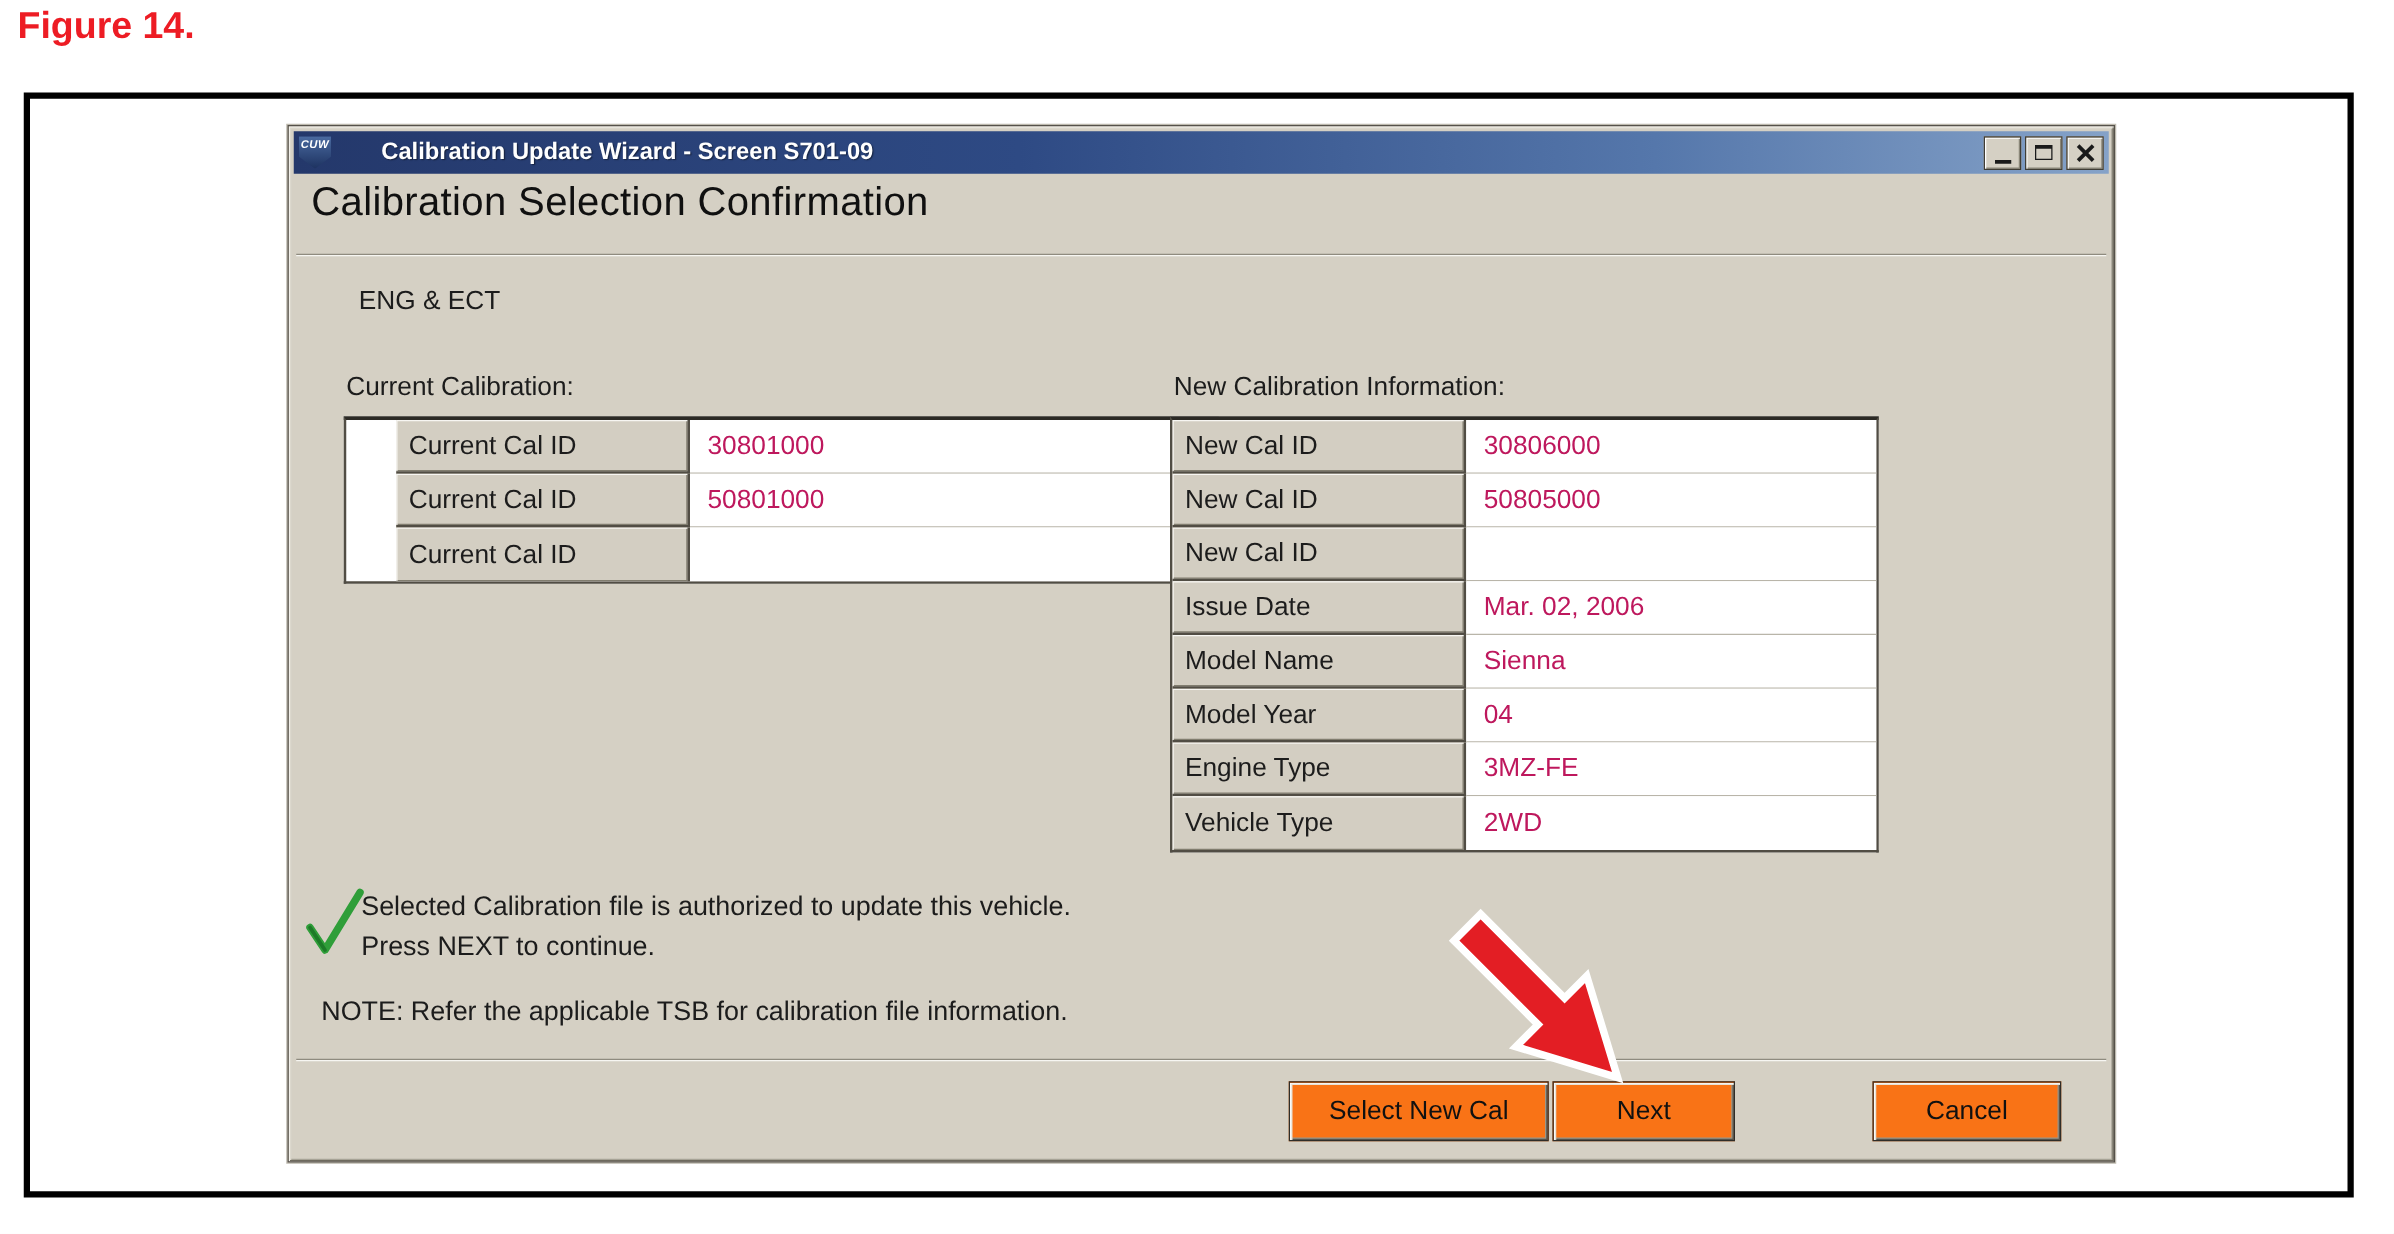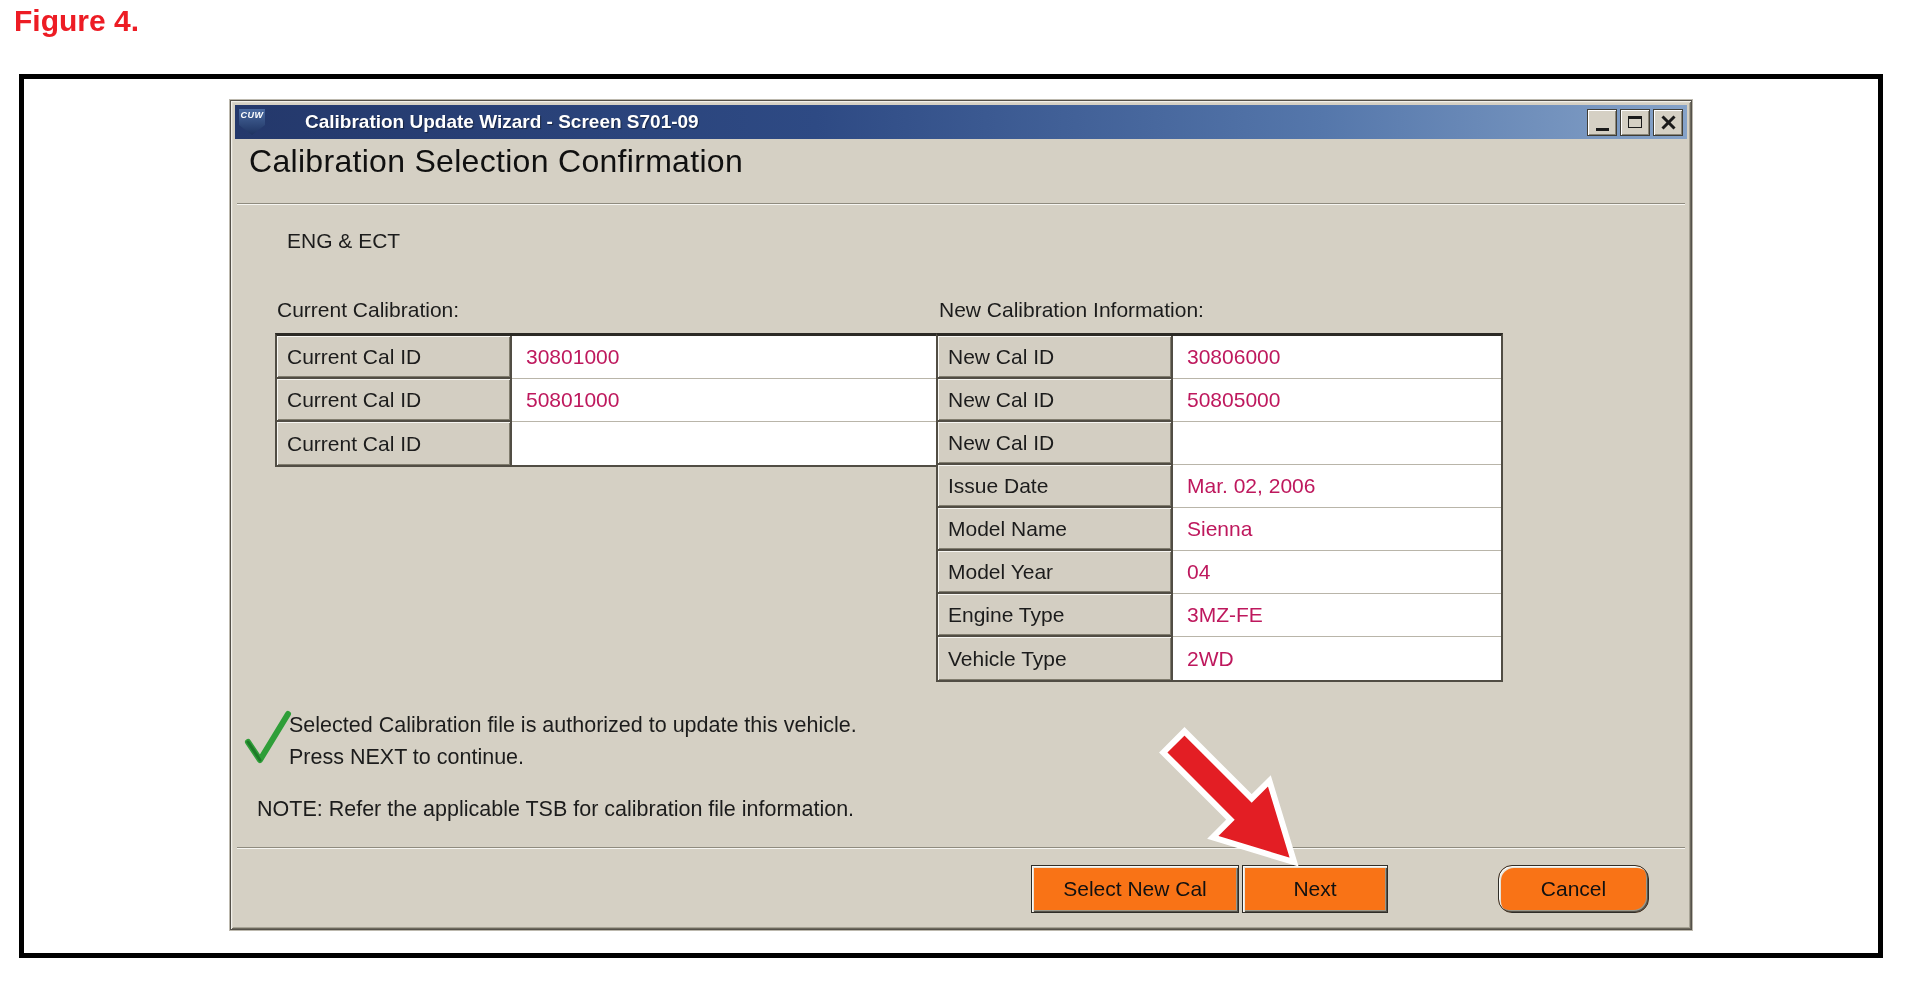--- a/index.html
+++ b/index.html
@@ -50,21 +50,21 @@
   .heading { position:absolute; left:18px; top:42px; font-size:32px; color:#101010; letter-spacing:0.3px; }
   .rule { position:absolute; left:6px; right:6px; height:0; border-top:1px solid #8f8b7f; border-bottom:1px solid #f7f6f2; }
   .rule-top { top:102px; }
   .rule-bottom { top:746px; }
   .subheading { position:absolute; left:56px; top:128px; font-size:21px; color:#1c1c1c; }
   .section-label { position:absolute; font-size:21px; color:#1c1c1c; }
   .current-label { left:46px; top:197px; }
   .new-label { left:708px; top:197px; }
 
   .cal-table { position:absolute; background:#fff; border:2px solid #514d44; border-top:3px solid #2c2a25; }
-  .current-table { left:44px; top:232px; width:700px; }
+  .current-table { left:44px; top:232px; width:700px;padding-left:40px; }
   .new-table { left:705px; top:232px; width:567px; }
   .cal-row { display:flex; height:43px; }
   .cal-label {
     width:235px; flex:0 0 235px; background:#d3cec2;
     border-right:2px solid #514d44; border-bottom:2px solid #514d44;
     box-shadow: inset 1px 1px 0 #f7f6f2, inset -1px -1px 0 #817d6f;
     display:flex; align-items:center; padding-left:10px;
     font-size:21px; color:#1c1c1c; white-space:nowrap;
   }
   .cal-value {
@@ -83,33 +83,33 @@
   .dlg-btn {
     position:absolute; top:764px; height:48px;
     background:#f97316; border:1px solid #2f2d28;
     box-shadow: inset 1px 1px 0 #fbfaf7, inset 2px 2px 0 #e6e2d8,
                 inset -1px -1px 0 #56524a, inset -2px -2px 0 #9b9789;
     font-size:21px; color:#111; font-family:"Liberation Sans", sans-serif;
     display:flex; align-items:center; justify-content:center; cursor:default;
   }
   .btn-select { left:800px; width:208px; }
   .btn-next   { left:1011px; width:146px; }
-  .btn-cancel { left:1267px; width:151px;border-radius:14px; }
+  .btn-cancel { left:1267px; width:151px; }
 
   .red-arrow {
     position:absolute; left:955px; top:608px; width:96px; height:186px;
     transform:rotate(-45deg); transform-origin:50% 50%; z-index:10; pointer-events:none;
   }
 </style>
 </head>
 <body>
 
 <div class="page">
 
-  <div class="figure-label">Figure 4.</div>
+  <div class="figure-label">Figure 14.</div>
 
   <div class="figure-box"></div>
 
   <div class="window">
 
     <div class="titlebar">
       <span class="app-icon">
         <span class="app-icon-txt">CUW</span>
       </span>
       <span class="title-text">Calibration Update Wizard - Screen S701-09</span>

